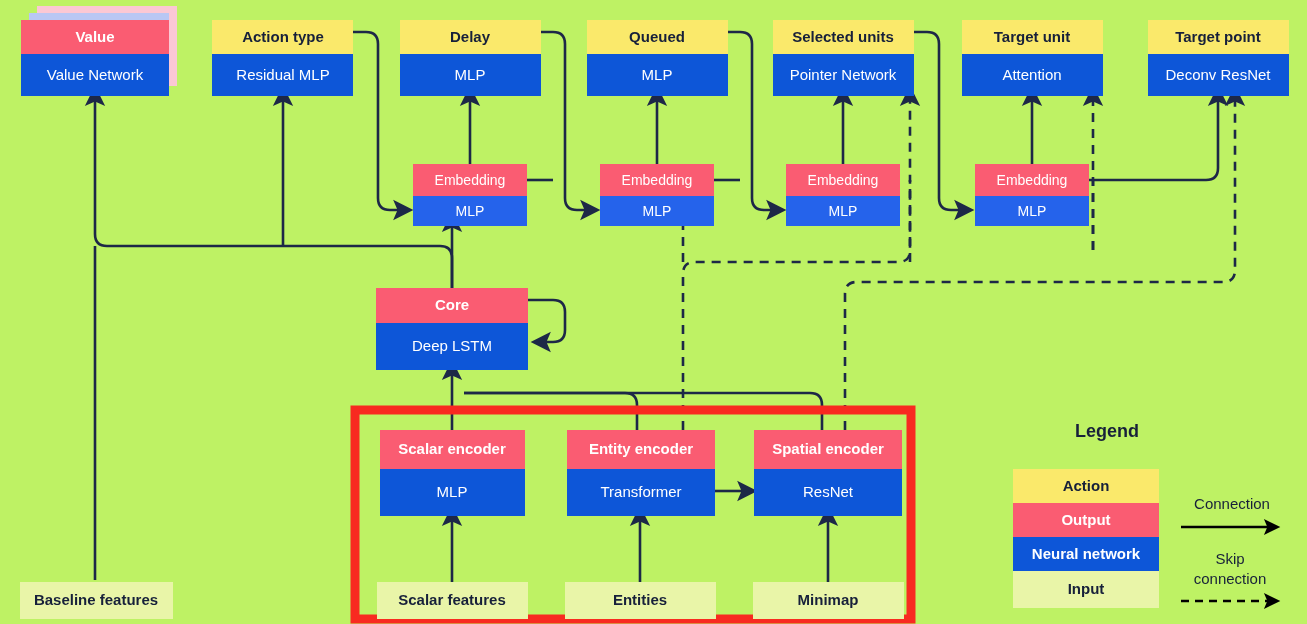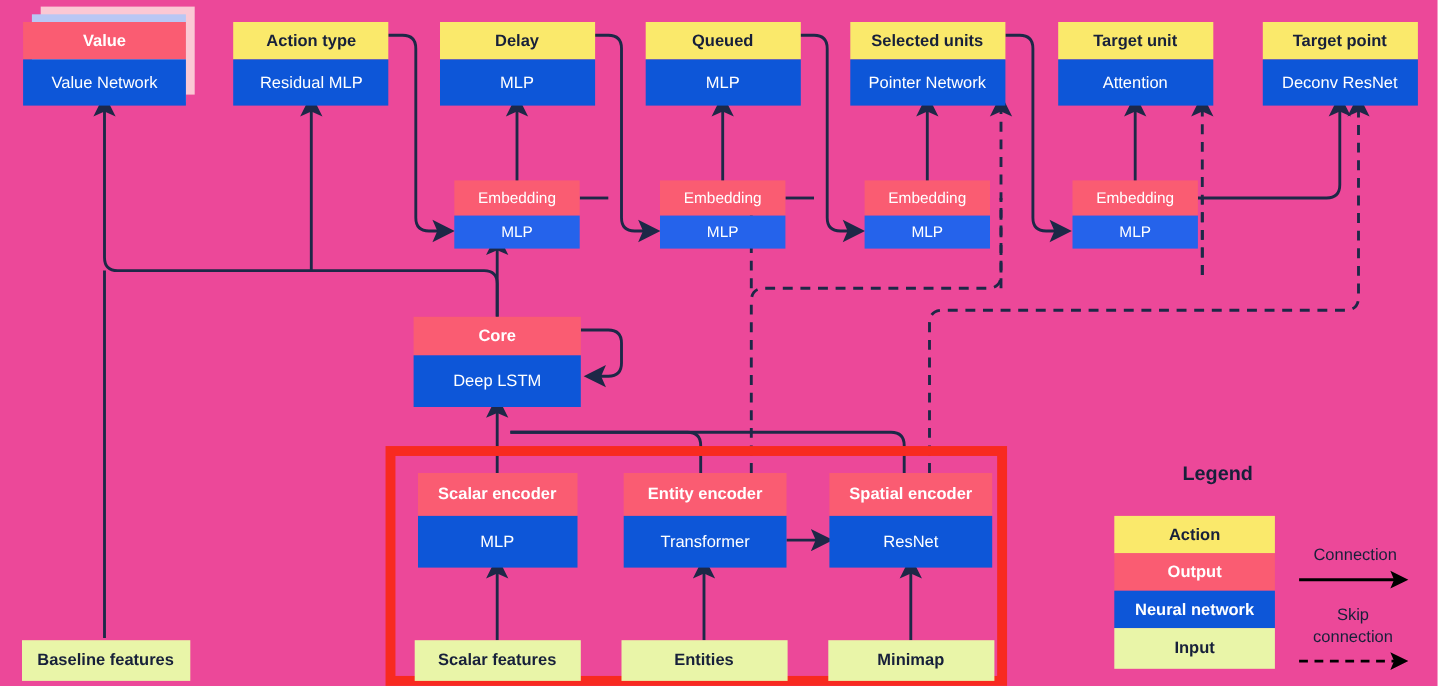--- a/index.html
+++ b/index.html
@@ -1,17 +1,17 @@
 <!DOCTYPE html>
 <html><head>
 <meta charset="utf-8">
 <style>
   html,body{margin:0;padding:0;background:#ffffff;}
   body{font-family:"Liberation Sans","DejaVu Sans",sans-serif;}
-  #stage{position:relative;width:1307px;height:624px;background:#ec4899;overflow:hidden;}
+  #stage{position:relative;width:1307px;height:624px;background:#bef264;overflow:hidden;}
   svg{position:absolute;left:0;top:0;width:1307px;height:624px;}
   .bx-label{font-size:15px;font-weight:700;text-anchor:middle;dominant-baseline:middle;}
   .bx-label.dark{fill:#17203a;}
   .bx-label.light{fill:#ffffff;}
   .bx-sub{font-size:15px;font-weight:400;text-anchor:middle;dominant-baseline:middle;fill:#ffffff;}
   .legend-title{font-size:18px;font-weight:700;fill:#17203a;text-anchor:middle;dominant-baseline:middle;}
   .legend-txt{font-size:15px;font-weight:400;fill:#17203a;text-anchor:middle;dominant-baseline:middle;}
   .ln{fill:none;stroke:#1d2847;stroke-width:2.6;stroke-linecap:butt;stroke-linejoin:round;}
   .ln-d{fill:none;stroke:#1d2847;stroke-width:2.6;stroke-dasharray:9 7;stroke-linejoin:round;}
   .redbox{fill:none;stroke:#f82a20;stroke-width:9;}

